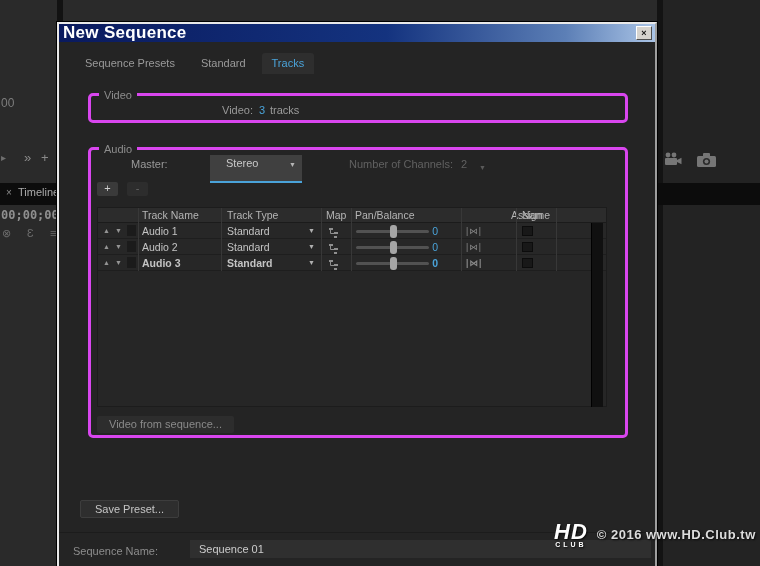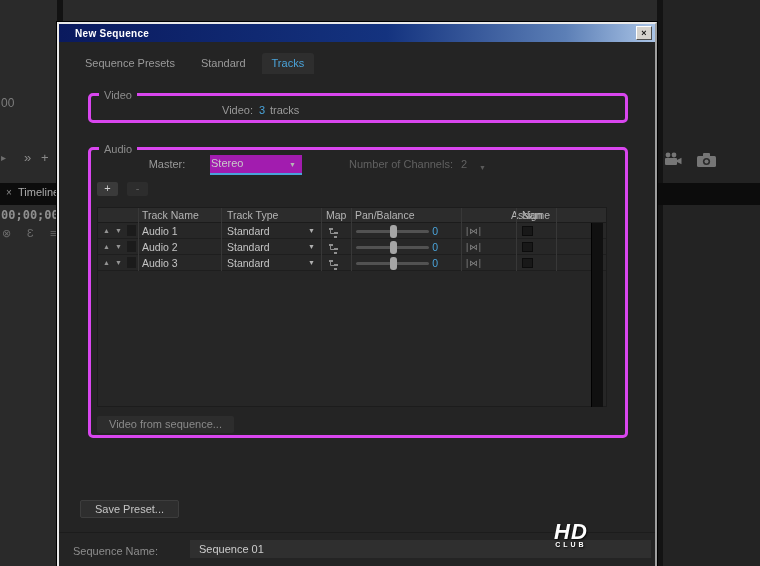--- a/index.html
+++ b/index.html
@@ -26,21 +26,21 @@
   .cam-ic { position:absolute; z-index:3; }
   .cam1 { left:663px; top:152px; }
   .cam2 { left:697px; top:153px; }
 
   
   .dialog { position:absolute; left:57px; top:22px; width:600px; height:552px; z-index:10;
             border:2px solid; border-color:#e9e9e9 #9e9e9e #9e9e9e #e9e9e9; background:#242424;
             box-shadow:0 0 0 1px #000; }
   .titlebar { position:relative; height:18px; background:linear-gradient(90deg,#0a1a5e 0%,#14337f 55%,#5c7fb6 85%,#aac4e6 100%);
               display:flex; align-items:center; }
-  .title-txt { color:#fff; font-size:10px; font-weight:bold; padding-left:16px; letter-spacing:.3px; }
+  .title-txt { color:#fff; font-size:17px; font-weight:bold; padding-left:4px; letter-spacing:.3px; }
   .close-btn { position:absolute; right:3px; top:2px; width:16px; height:14px; background:#d6d3ce;
                border:1px solid; border-color:#ffffff #4e4e4e #4e4e4e #ffffff; color:#111;
                font-size:9px; font-weight:bold; text-align:center; line-height:12px; cursor:default; }
   .dlg-body { position:relative; width:100%; height:calc(100% - 18px); background:#242424; }
 
   
   .tabs { position:absolute; left:16px; top:11px; display:flex; gap:6px; }
   .tab { padding:4px 10px 5px; font-size:11px; color:#9a9a9a; border-radius:3px 3px 0 0; }
   .tab.active { color:#4aa3d9; background:#2e2e2e; }
 
@@ -49,22 +49,22 @@
   .group-label { position:absolute; top:-7px; left:8px; background:#242424; padding:0 5px; color:#8d8d8d; font-size:11px; }
   .g-video { left:29px; top:51px; width:540px; height:30px; }
   .g-audio { left:29px; top:105px; width:540px; height:291px; }
 
   .lbl { position:absolute; font-size:11px; color:#999; }
   .lbl.dim { color:#616161; }
   .val-blue { color:#4aa3d9; }
   .val-grey { color:#9c9c9c; }
 
   
-  .dropdown { position:absolute; left:119px; top:5px; width:92px; height:20px; background:#a21caf;
-              border-bottom:2px solid #4aa3d9; color:#c9c9c9; font-size:11px; line-height:17px; padding-left:1px; }
+  .dropdown { position:absolute; left:119px; top:5px; width:92px; height:28px; background:#404040;
+              border-bottom:2px solid #4aa3d9; color:#c9c9c9; font-size:11px; line-height:17px; padding-left:16px; }
   .dd-arrow { position:absolute; right:6px; top:1px; font-size:7px; color:#b5b5b5; line-height:17px; }
   .dd-arrow.dim { color:#5a5a5a; }
 
   
   .sq-btn { position:absolute; width:21px; height:14px; border-radius:2px; text-align:center;
             font-size:11px; line-height:13px; }
   .btn-add { left:6px; top:32px; background:#3a3a3a; color:#cfcfcf; }
   .btn-del { left:36px; top:32px; background:#2d2d2d; color:#666; }
 
   
@@ -165,21 +165,21 @@
       <div class="group g-video">
         <span class="group-label">Video</span>
         <span class="lbl" style="left:92px;top:8px;width:70px;text-align:right;">Video:</span>
         <span class="lbl val-blue" style="left:168px;top:8px;">3</span>
         <span class="lbl val-grey" style="left:179px;top:8px;">tracks</span>
       </div>
 
       <div class="group g-audio">
         <span class="group-label">Audio</span>
 
-        <span class="lbl" style="left:40px;top:8px;width:72px;text-align:center;">Master:</span>
+        <span class="lbl" style="left:40px;top:8px;width:72px;text-align:left;">Master:</span>
         <div class="dropdown">
           <span>Stereo</span>
           <span class="dd-arrow">▼</span>
         </div>
         <span class="lbl dim" style="left:220px;top:8px;width:142px;text-align:right;">Number of Channels:</span>
         <span class="lbl dim" style="left:370px;top:8px;">2</span>
         <span class="lbl dd-arrow dim" style="left:388px;top:9px;position:absolute;font-size:7px;">▼</span>
 
         <div class="sq-btn btn-add">+</div>
         <div class="sq-btn btn-del">-</div>
@@ -233,21 +233,21 @@
                   <path d="M2.5 2v3.5h4" stroke="#8f8f8f" fill="none"></path>
                 </svg></span>
             <span class="slider">
                 <span class="handle"></span>
               </span>
             <span class="cell c-panv">0</span>
             <span class="cell c-assign">|⋈|</span>
             <span class="openbox"></span>
           </div>
 
-          <div class="trow" style="top:47px;">
+          <div class="trow" style="top:47px;font-weight:bold;">
             <span class="cell up">▲</span>
             <span class="cell down">▼</span>
             <span class="swatch"></span>
             <span class="cell c-name">Audio 3</span>
             <span class="cell c-type">Standard</span>
             <span class="cell type-arrow">▼</span>
             <span class="c-map"><svg width="11" height="11" viewBox="0 0 11 11">
                   <g fill="#8f8f8f">
                     <rect x="1" y="0" width="4" height="2"></rect>
                     <rect x="6" y="4" width="4" height="2"></rect>
@@ -284,15 +284,16 @@
       <span class="lbl seqname-lbl">Sequence Name:</span>
       <input class="seqname-input" type="text" value="Sequence 01" style="">
     </div>
   </div>
 
   <div class="watermark">
     <div class="wm-logo">
       <div class="wm-hd">HD</div>
       <div class="wm-club">CLUB</div>
     </div>
+    <span class="wm-txt">© 2016  www.HD.Club.tw</span>
   </div>
 
 </div>
 
 </body></html>

